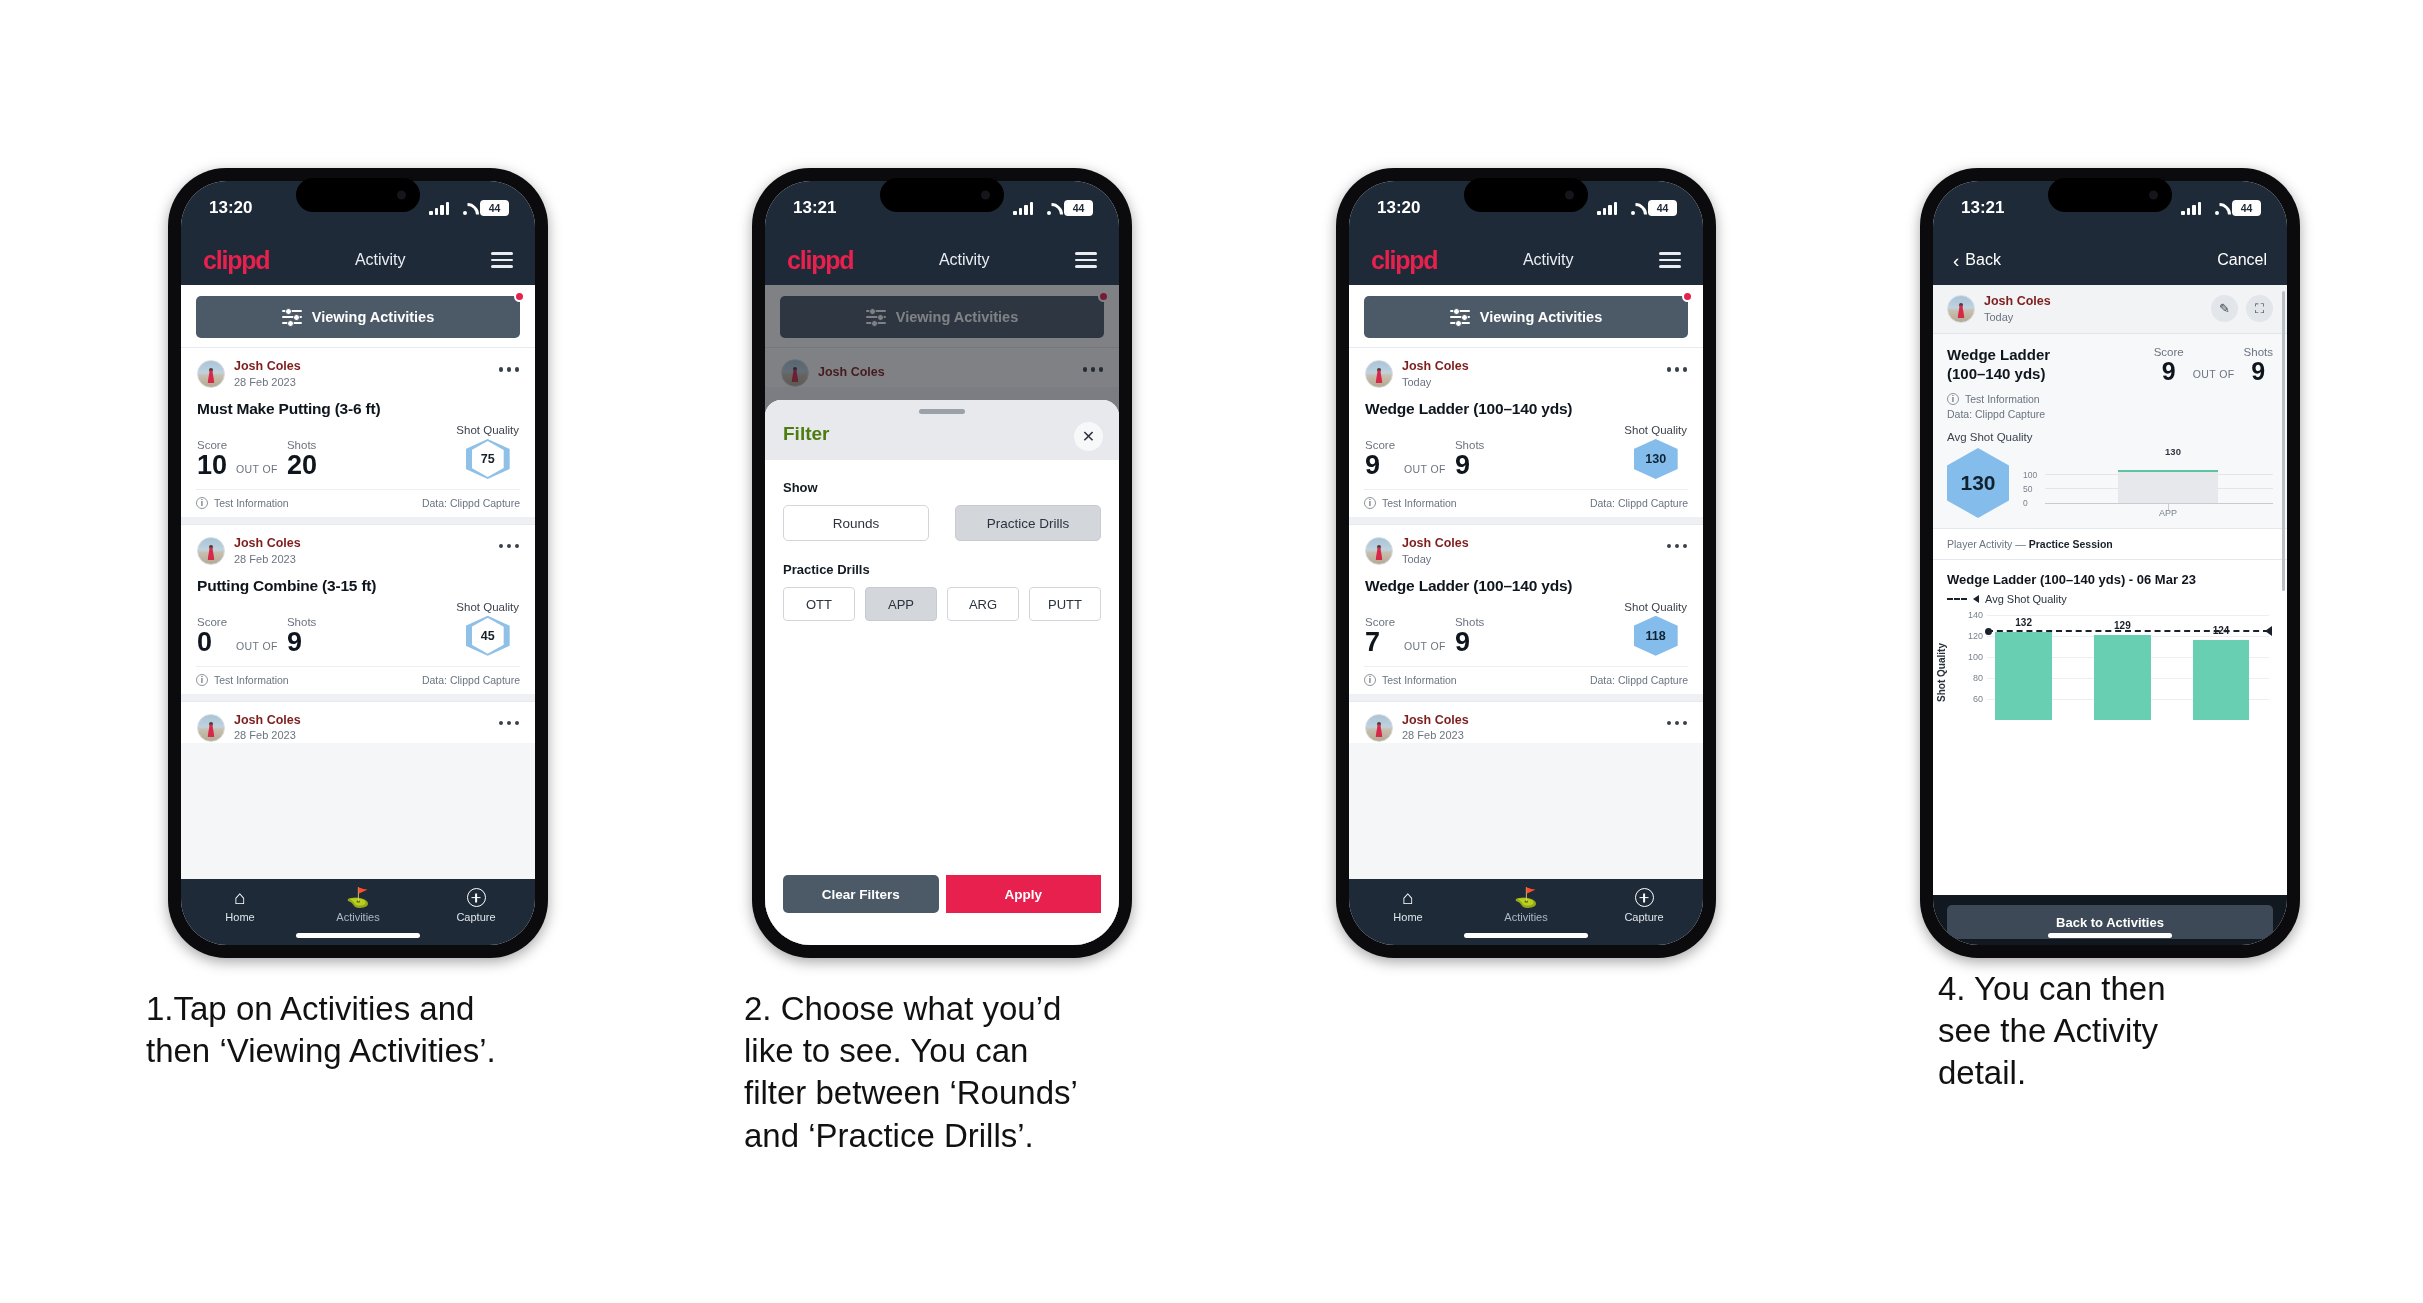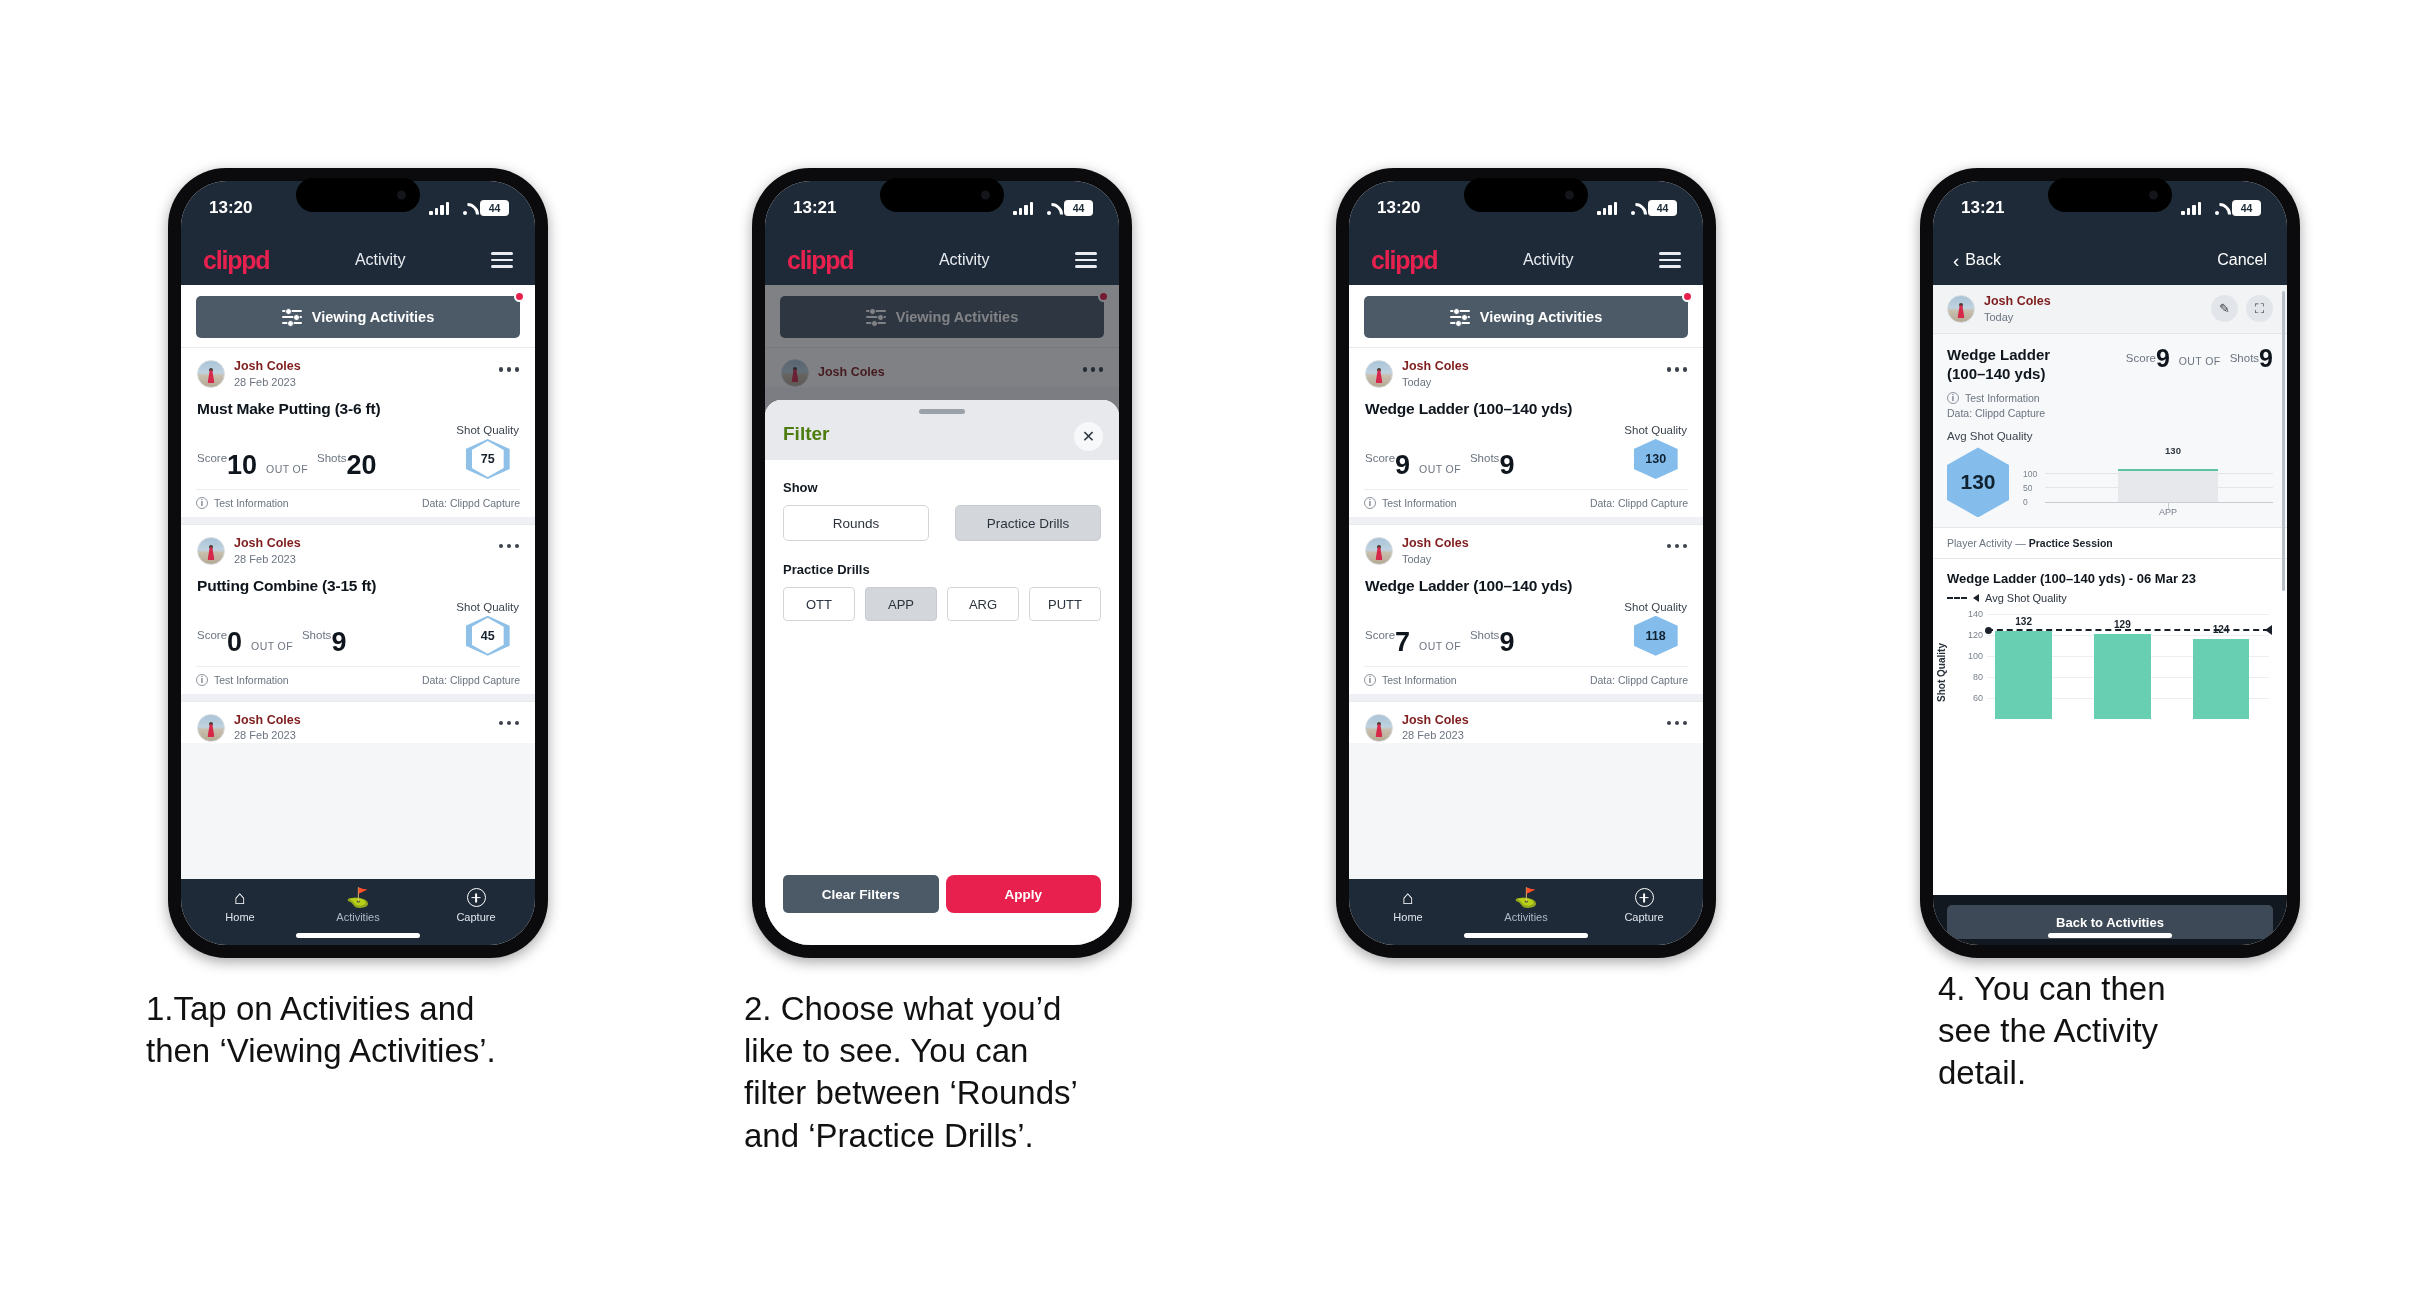--- a/index.html
+++ b/index.html
@@ -164,21 +164,21 @@
   .dots i { width:4.5px;height:4.5px;border-radius:50%;background:#3a4css; background:#39414b; }
 
   .card-title {
     font-size:15.5px; font-weight:bold; color:#0f151d;
     margin: 11px 0 2px; letter-spacing:-0.2px;
   }
   .stats { display:flex; align-items:flex-end; padding: 4px 0 10px; position:relative; }
   .stat-lab { font-size:11.5px; color:#6b7480; margin-bottom:1px; }
   .stat-num { font-size:27px; font-weight:bold; color:#0f151d; line-height:1; }
   .outof { font-size:10.5px; color:#6b7480; letter-spacing:.4px; padding:0 9px 4px; }
-  .col { display:flex; flex-direction:row; }
+  .col { display:flex; flex-direction:column; }
   .sq-col { margin-left:auto; display:flex; flex-direction:column; align-items:center; }
   .sq-lab { font-size:11.5px; color:#3b434d; margin-bottom:3px; font-weight:500; }
   .hexbadge {
     width:44px; height:40px;
     display:flex; align-items:center; justify-content:center;
     font-size:12.5px; font-weight:bold;
     clip-path: polygon(50% 0%, 100% 25%, 100% 75%, 50% 100%, 0% 75%, 0% 25%);
   }
   .hex-outline { background:#8fc0e8; }
   .hex-outline .inner {
@@ -266,21 +266,21 @@
     font-size:13px; color:#2b333d; background:#fff;
   }
   .pill.on { background:#d3d7dc; border-color:#c6cbd1; }
   .sheet-foot { padding: 0 18px 32px; display:flex; gap:7px; }
   .btn-clear {
     flex:1; height:38px; border-radius:5px; background:#4c5a68; color:#fff;
     display:flex; align-items:center; justify-content:center;
     font-size:13.5px; font-weight:bold;
   }
   .btn-apply {
-    flex:1; height:38px; border-radius:8px; background:#e8204e; color:#fff;
+    flex:1; height:38px; border-radius:0; background:#e8204e; color:#fff;
     display:flex; align-items:center; justify-content:center;
     font-size:13.5px; font-weight:bold;
   }
 
   
   .d-head {
     background:#f1f3f5; display:flex; align-items:center; justify-content:space-between;
     padding: 9px 14px; border-bottom:1px solid #e2e5e9;
   }
   .round-btn {

